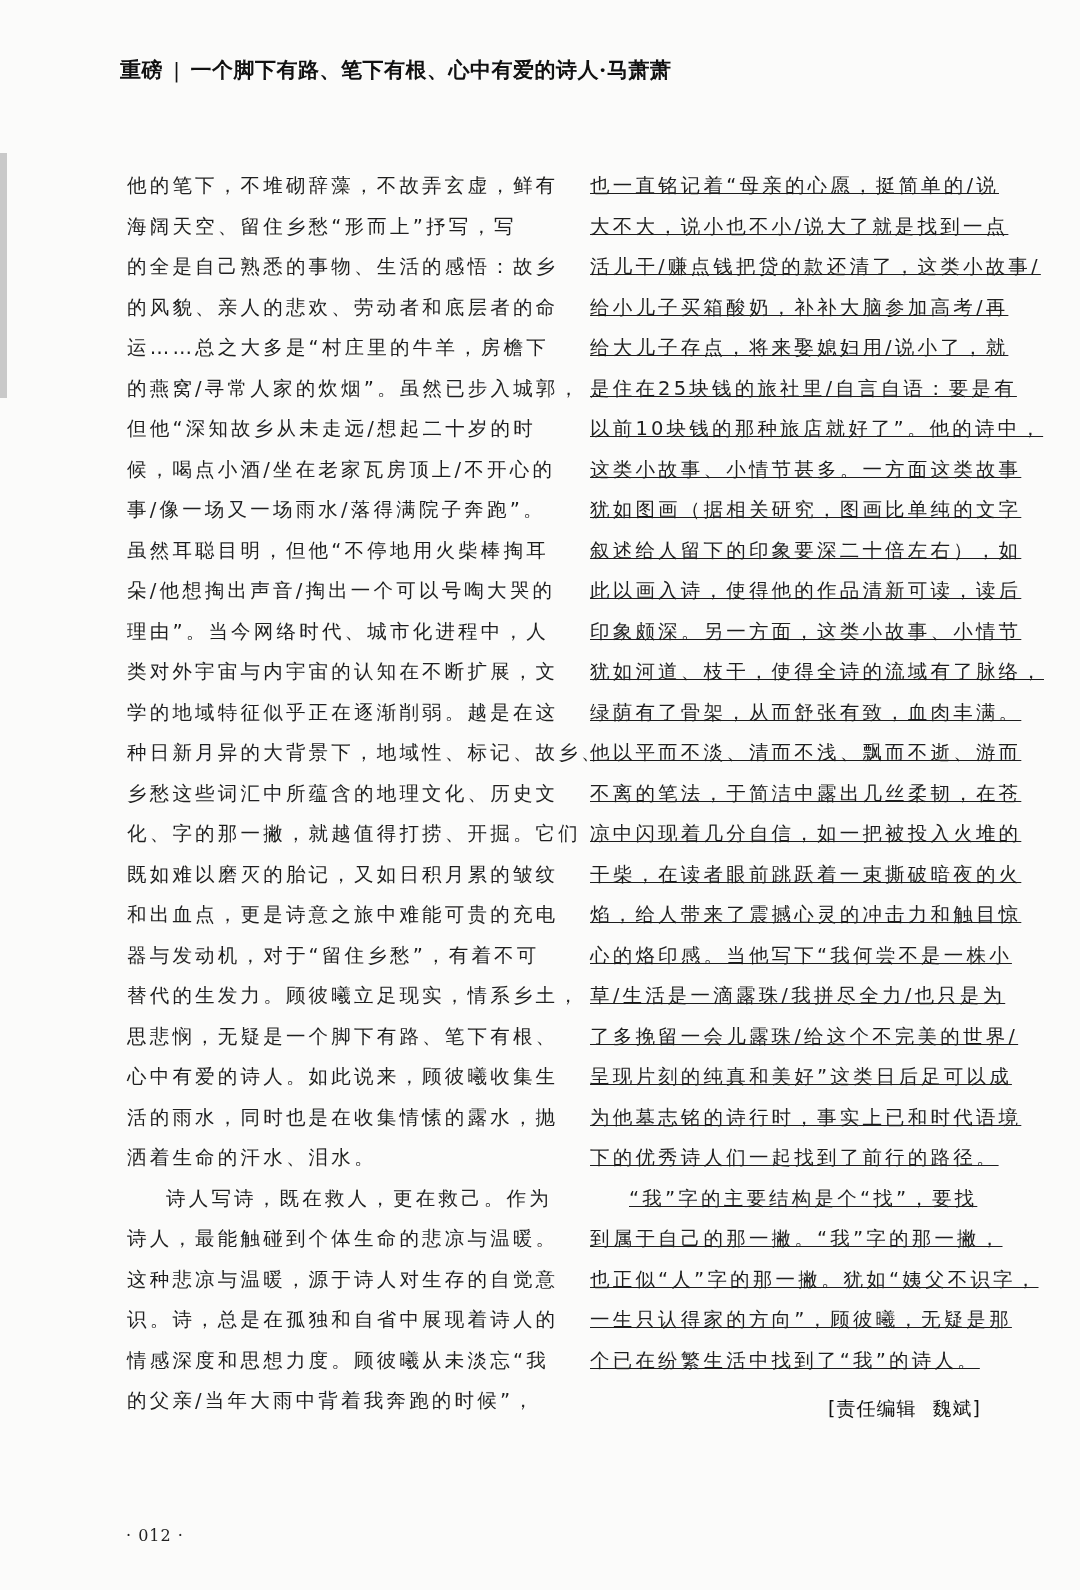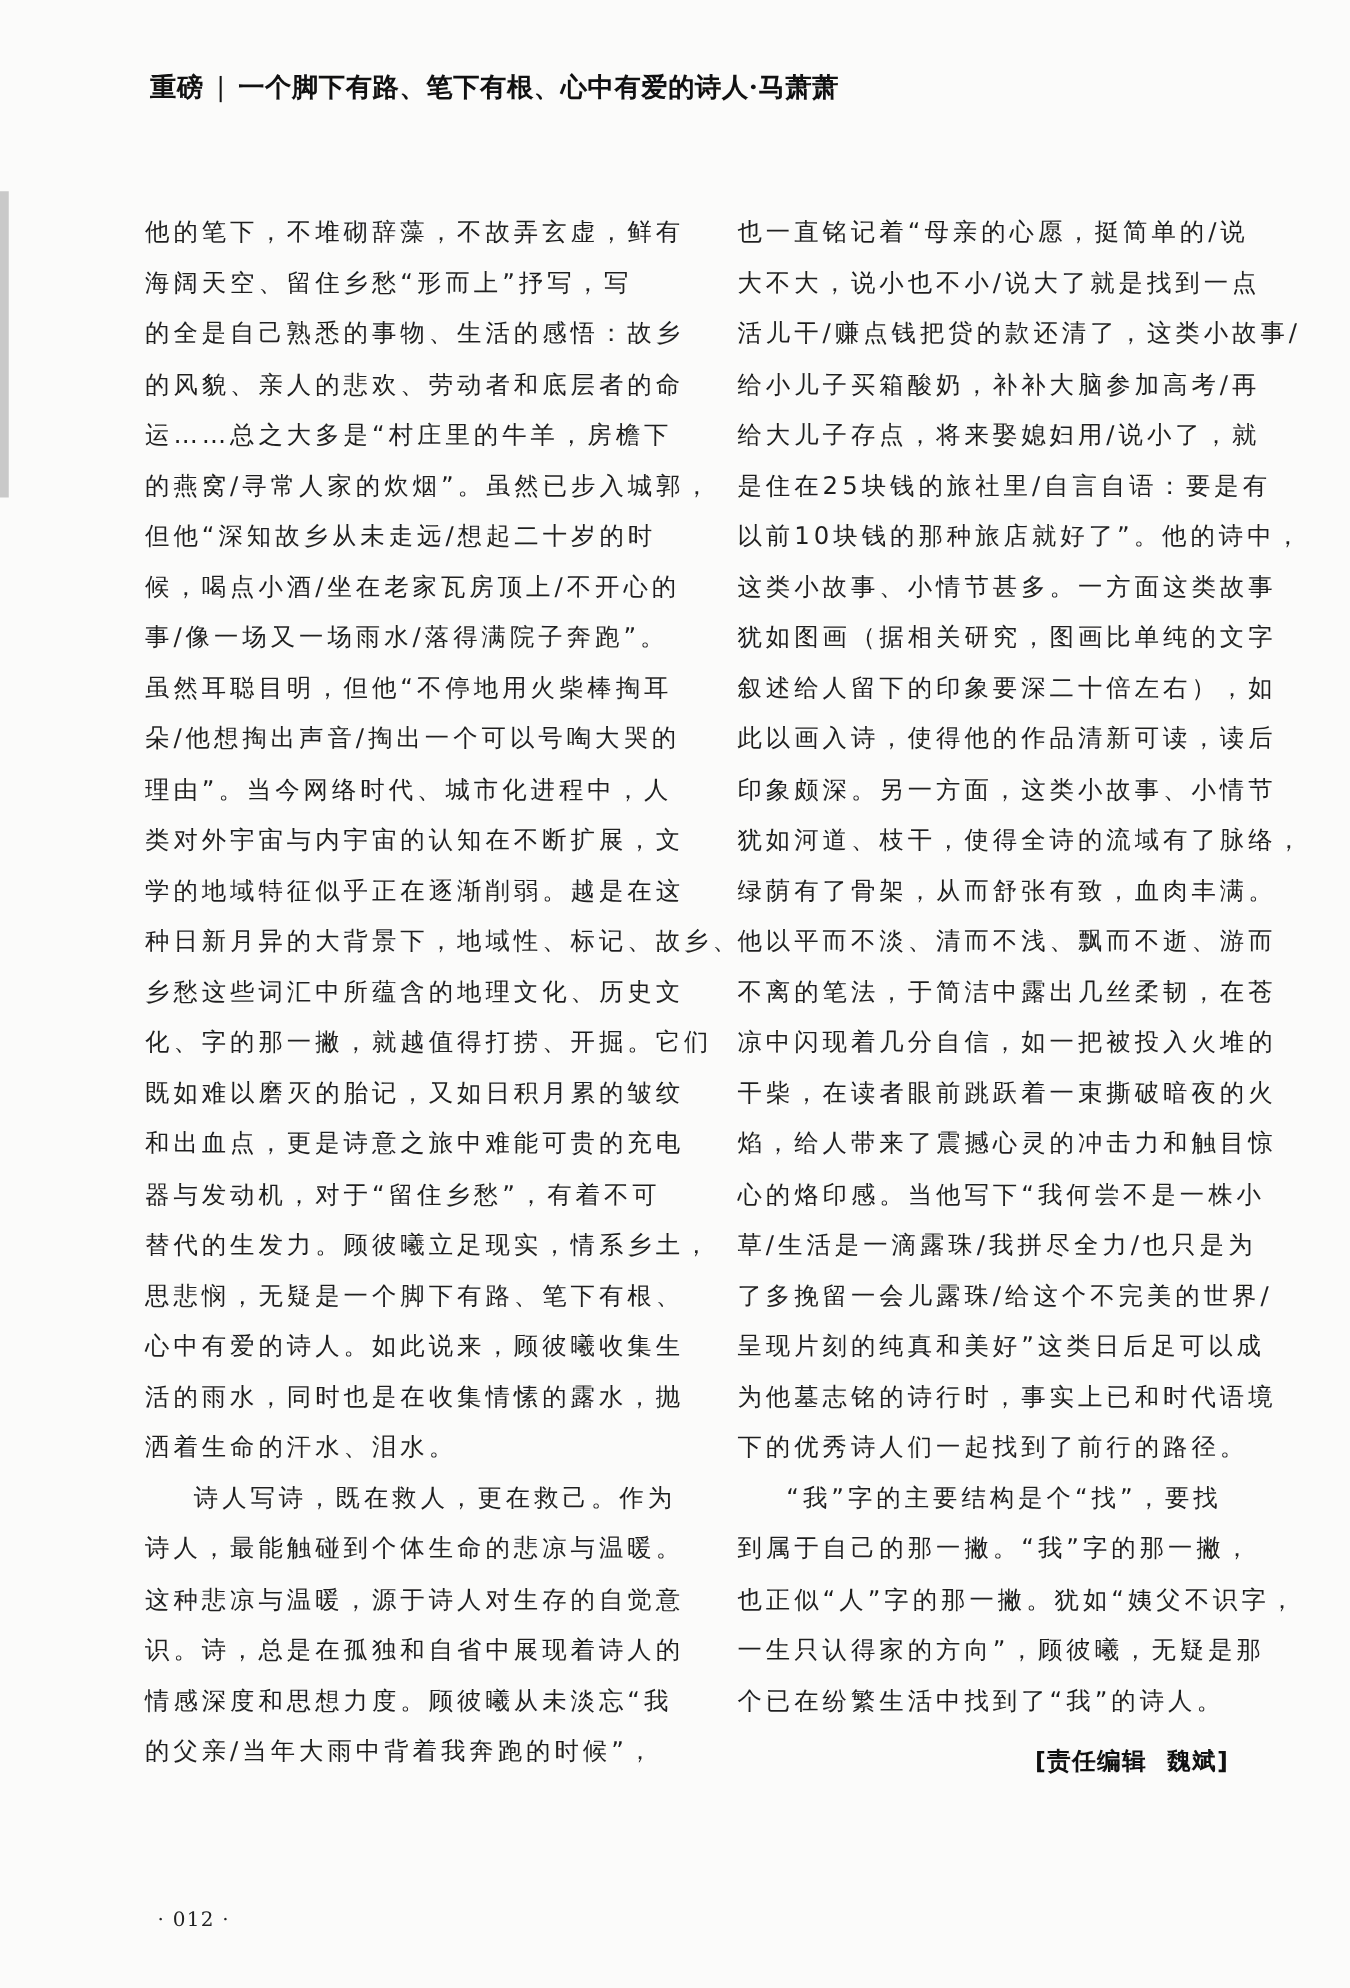--- a/index.html
+++ b/index.html
@@ -36,37 +36,37 @@
   }
   .running-header .sep {
     margin: 0 10px;
     font-weight: normal;
   }
   .column {
     position: absolute;
     top: 166px;
     width: 420px;
   }
-  .col-left { left: 116px; }
-  .col-right { left: 590px; }
+  .col-left { left: 127px; }
+  .col-right { left: 590px; text-decoration: underline; }
   .line {
     height: 40.5px;
     line-height: 40.5px;
     font-size: 19.5px;
     letter-spacing: 3.2px;
     white-space: nowrap;
     color: #1f1f1f;
   }
   .line.indent { padding-left: 39px; }
   .editor-credit {
     position: absolute;
     left: 828px;
     top: 1396px;
     font-family: "DejaVu Sans", sans-serif;
-    font-weight: bold;
+    font-weight: normal;
     font-size: 19px;
     letter-spacing: 1px;
     color: #111;
     white-space: nowrap;
   }
   .editor-credit .gap { display: inline-block; width: 16px; }
   .page-number {
     position: absolute;
     left: 126px;
     top: 1526px;

